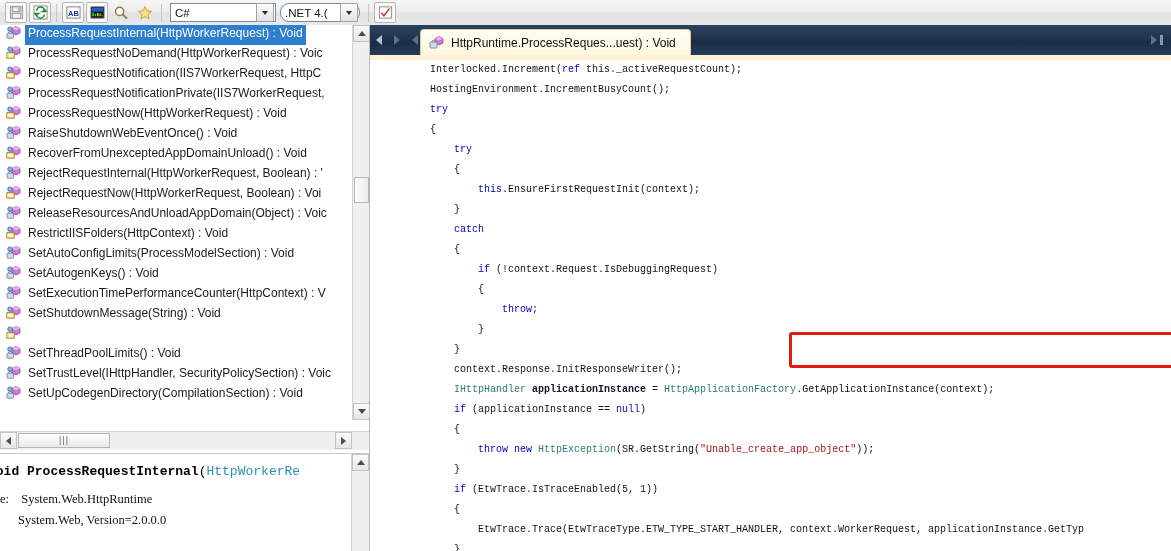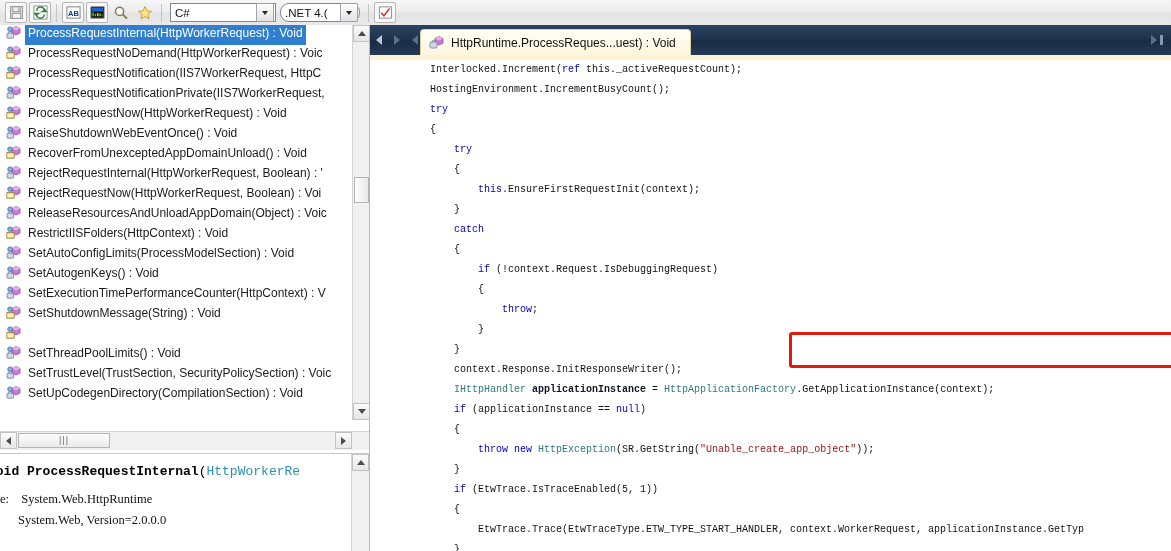--- a/index.html
+++ b/index.html
@@ -432,21 +432,21 @@
           <span class="tlabel">SetThreadPoolLimits() : Void</span>
         </div>
         <div class="trow">
           <span class="micon"><svg width="17" height="16" viewBox="0 0 17 16">
               <polygon points="6,3.5 10,1.5 14,3.5 14,8 10,10 6,8" fill="#c77bd6" stroke="#8e4aa0" stroke-width="0.8"></polygon>
               <polygon points="6,3.5 10,1.5 14,3.5 10,5.5" fill="#e3b2ec"></polygon>
               <circle cx="4" cy="4.2" r="2.3" fill="#7fb3e8" stroke="#39628f" stroke-width="0.7"></circle>
               <rect x="1" y="8.2" width="6.6" height="5" rx="0.8" fill="#cfd9e6" stroke="#6f7f92" stroke-width="0.8"></rect>
               <path d="M2.6 8.2 A1.7 1.7 0 0 1 6 8.2" fill="none" stroke="#6f7f92" stroke-width="1"></path>
             </svg></span>
-          <span class="tlabel">SetTrustLevel(TrustSection, SecurityPolicySection) : Voic</span>
+          <span class="tlabel">SetTrustLevel(IHttpHandler, SecurityPolicySection) : Voic</span>
         </div>
         <div class="trow">
           <span class="micon"><svg width="17" height="16" viewBox="0 0 17 16">
               <polygon points="6,3.5 10,1.5 14,3.5 14,8 10,10 6,8" fill="#c77bd6" stroke="#8e4aa0" stroke-width="0.8"></polygon>
               <polygon points="6,3.5 10,1.5 14,3.5 10,5.5" fill="#e3b2ec"></polygon>
               <circle cx="4" cy="4.2" r="2.3" fill="#7fb3e8" stroke="#39628f" stroke-width="0.7"></circle>
               <rect x="1" y="8.2" width="6.6" height="5" rx="0.8" fill="#cfd9e6" stroke="#6f7f92" stroke-width="0.8"></rect>
               <path d="M2.6 8.2 A1.7 1.7 0 0 1 6 8.2" fill="none" stroke="#6f7f92" stroke-width="1"></path>
             </svg></span>
           <span class="tlabel">SetUpCodegenDirectory(CompilationSection) : Void</span>

